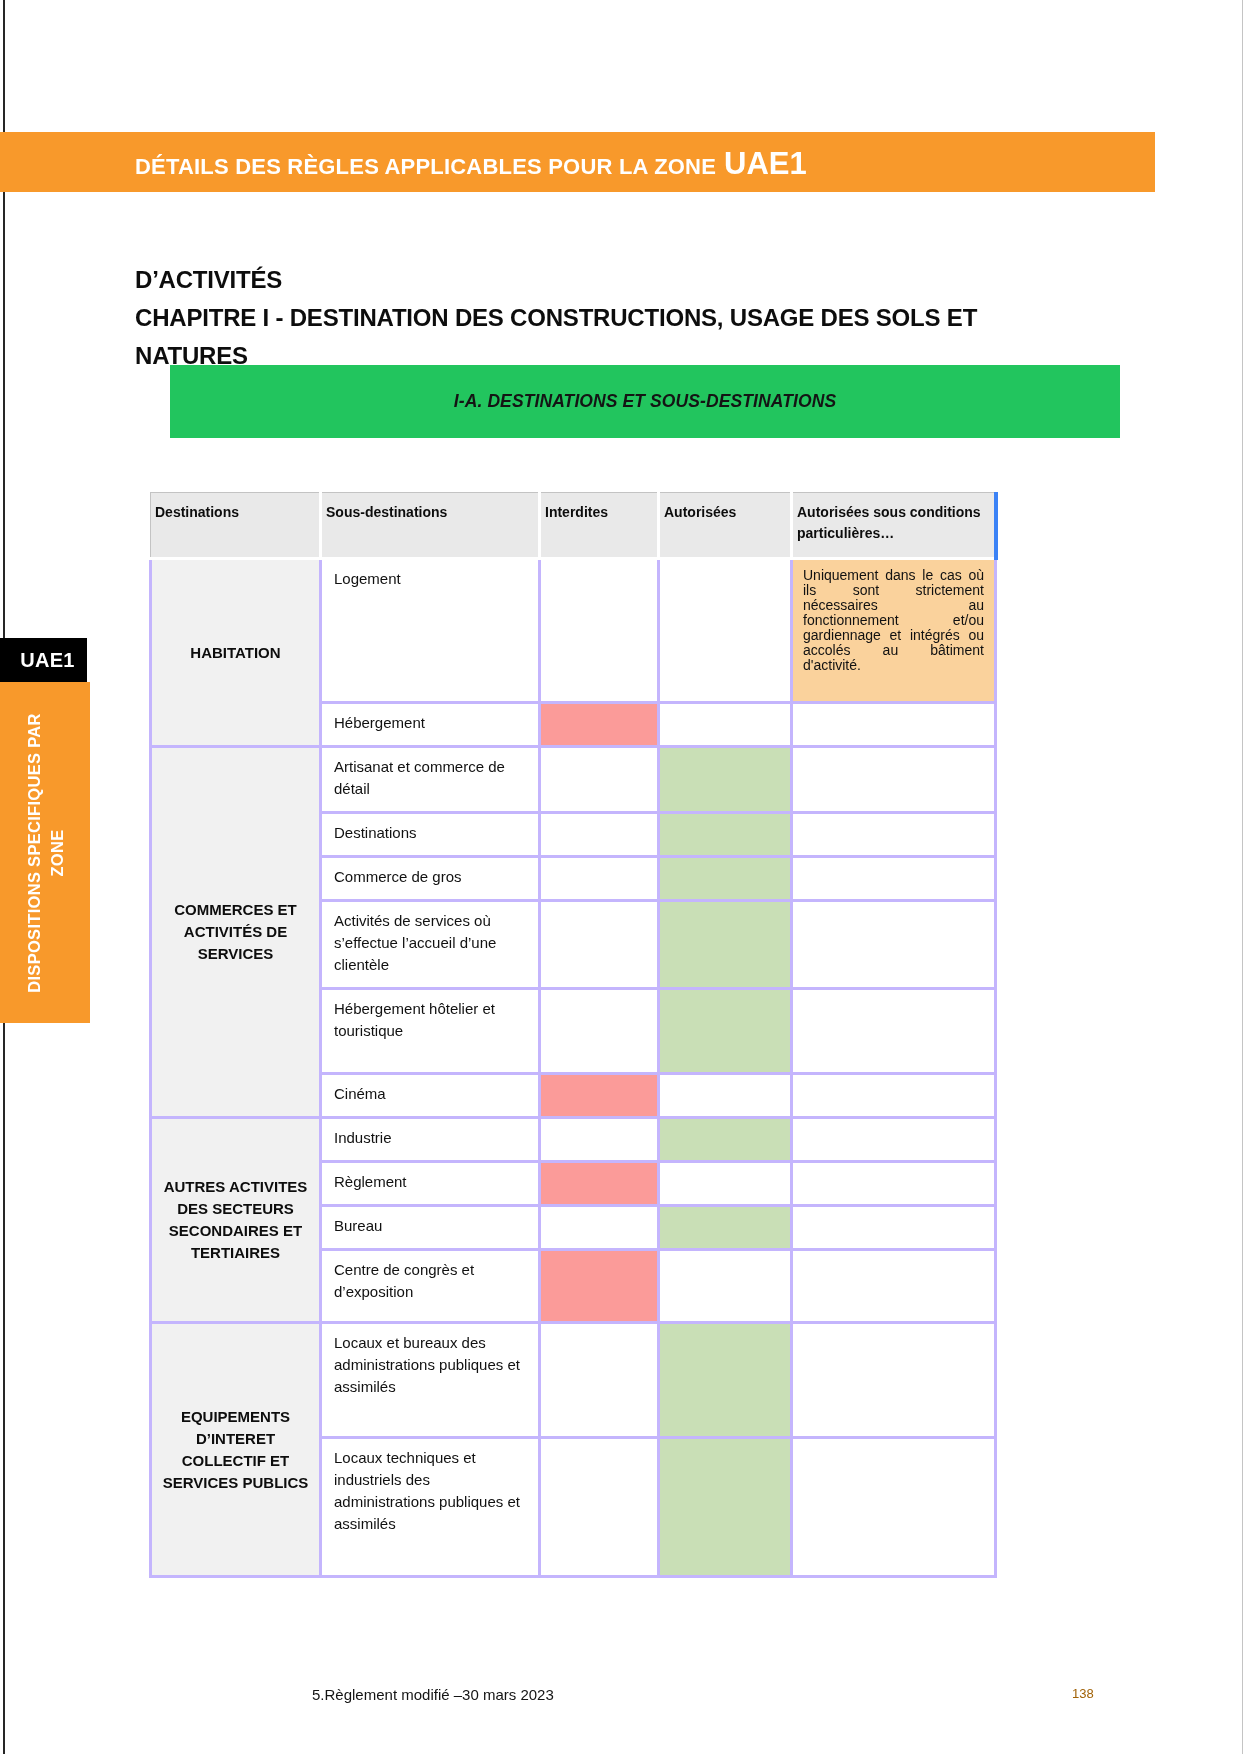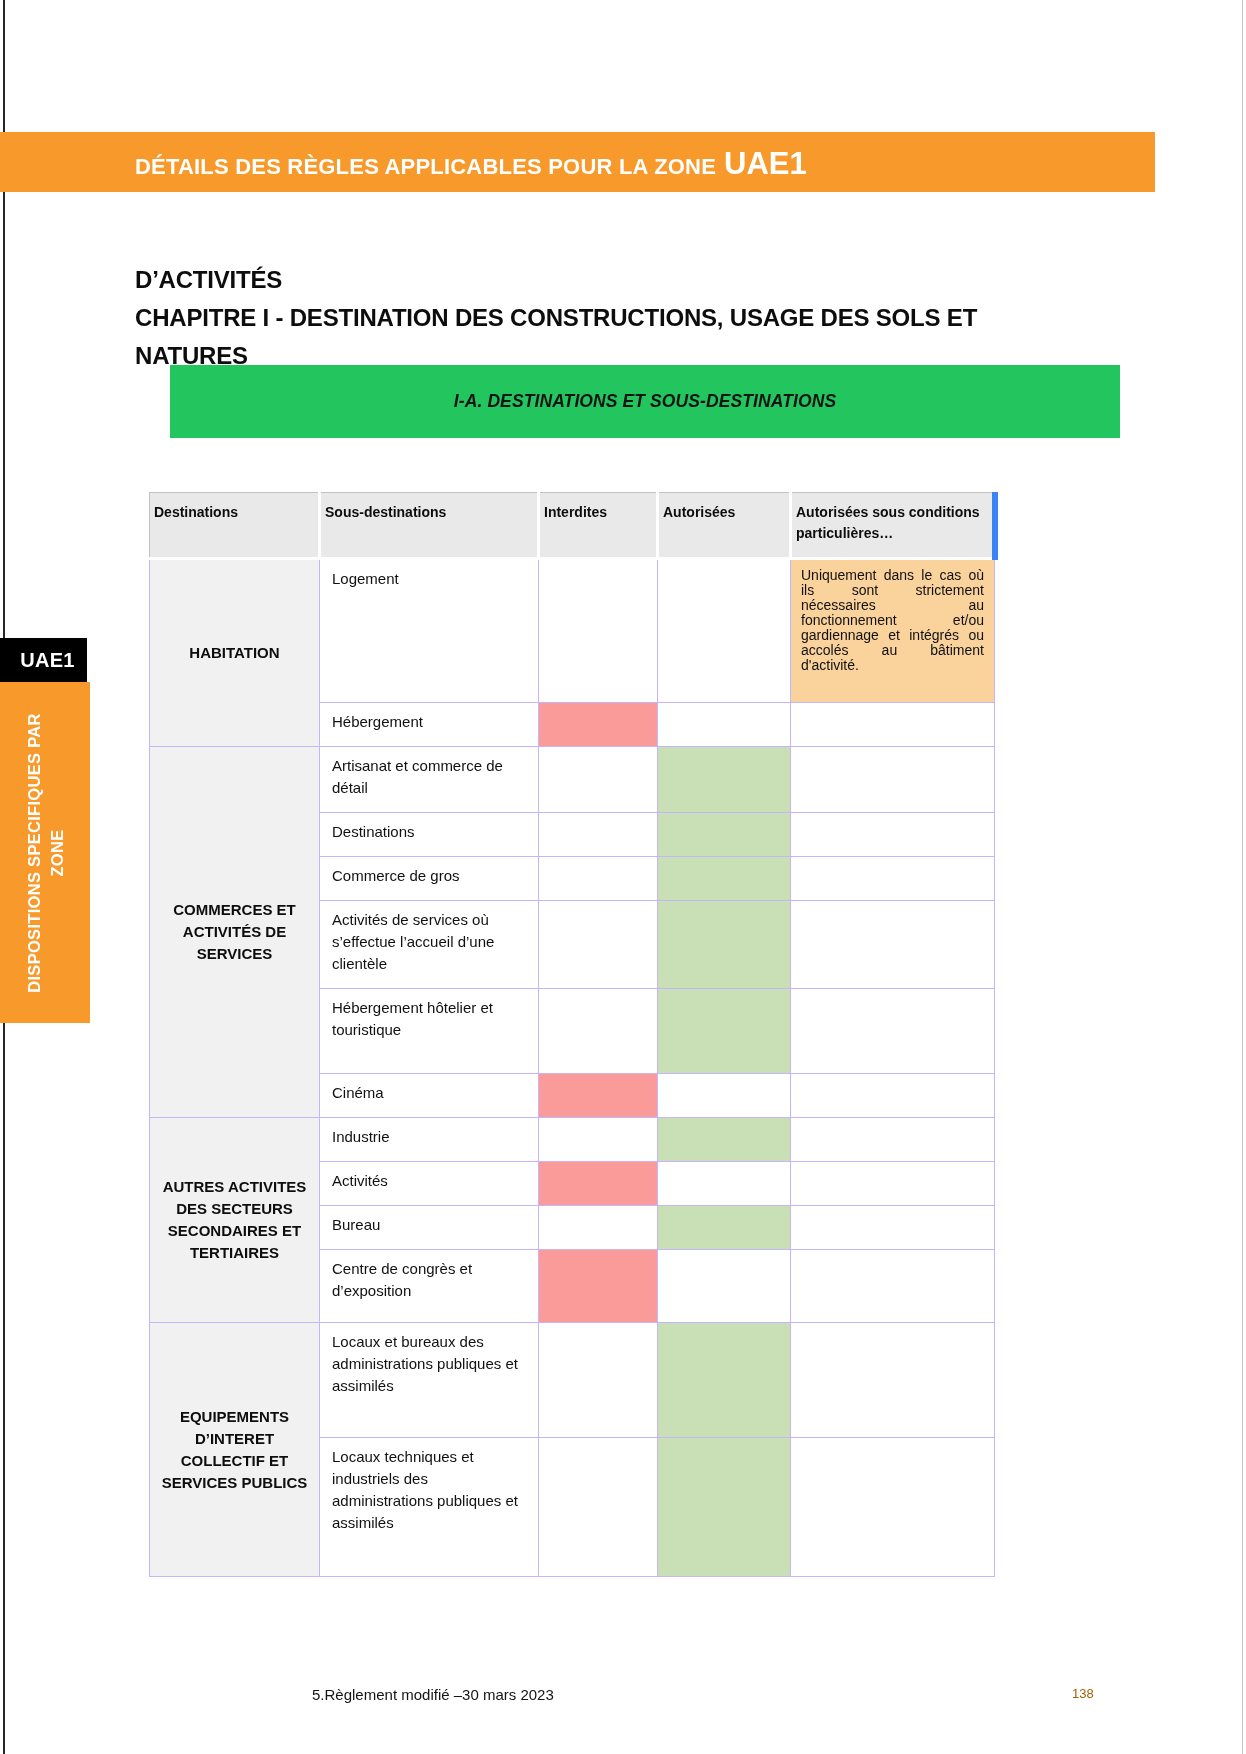--- a/index.html
+++ b/index.html
@@ -44,22 +44,22 @@
 
   
   .dest-table-wrap { position:absolute; left:149px; top:492px; }
   table.dest { border-collapse:collapse; table-layout:fixed; width:845px; }
   .dest th, .dest td { box-sizing:border-box; }
   .dest th {
     background:#E9E9E9; border:1px solid #C3C3C3; border-right:3px solid #ffffff; border-bottom:3px solid #ffffff;
     font-size:14px; font-weight:bold; text-align:left; vertical-align:top;
     padding:9px 4px 0 4px; line-height:21px; color:#0d0d0d;
   }
-  .dest th:last-child { border-right:6px solid #3b82f6; }
-  .dest td { border:1px solid #c4b5fd; font-size:15px; vertical-align:top; }
+  .dest th:last-child { border-right:4px solid #3b82f6; }
+  .dest td { border:3px solid #c4b5fd; font-size:15px; vertical-align:top; }
   .dest td.group {
     background:#F1F1F1; font-weight:bold; text-align:center; vertical-align:middle;
     line-height:22px; padding:0 8px; color:#0d0d0d;
   }
   .dest td.sub { padding:8px 12px 0 12px; line-height:22px; }
   .dest td.interdite { background:#FB9B99; }
   .dest td.autorisee { background:#C9DFB6; }
   .dest td.condition {
     background:#FAD29C; padding:8px 10px 0 10px; text-align:justify; line-height:15px; font-size:14px;
   }
@@ -172,21 +172,21 @@
         </tr>
 
         <tr style="height:44px">
           <td class="group" rowspan="4">AUTRES ACTIVITES DES SECTEURS SECONDAIRES ET TERTIAIRES</td>
           <td class="sub">Industrie</td>
           <td></td>
           <td class="autorisee"></td>
           <td></td>
         </tr>
         <tr style="height:44px">
-          <td class="sub">Activités</td>
+          <td class="sub">Règlement</td>
           <td class="interdite"></td>
           <td></td>
           <td></td>
         </tr>
         <tr style="height:44px">
           <td class="sub">Bureau</td>
           <td></td>
           <td class="autorisee"></td>
           <td></td>
         </tr>

